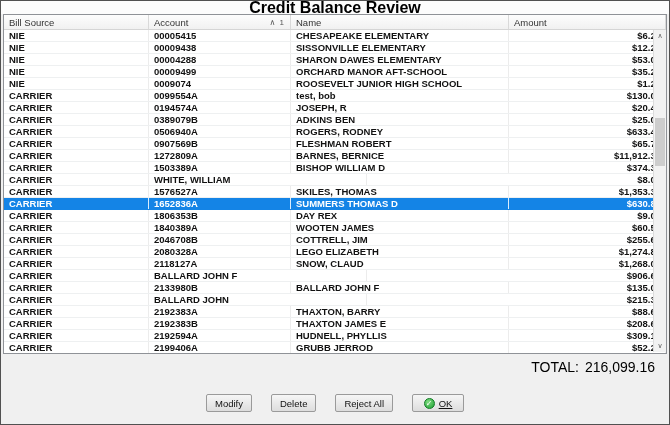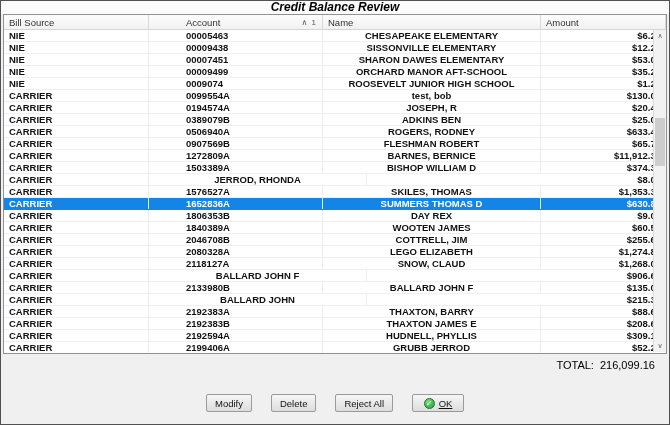--- a/index.html
+++ b/index.html
@@ -1,38 +1,38 @@
 <!DOCTYPE html>
 <html><head>
 <meta charset="utf-8">
 <style>
   html,body{margin:0;padding:0;background:#d8d8d8;font-family:"Liberation Sans","DejaVu Sans",sans-serif;}
   .window{position:relative;width:668px;height:423px;margin:0;background:#f0f0f0;border:1px solid #515151;overflow:hidden;}
   .titlebar{position:absolute;left:0;top:0;right:0;height:13px;background:#fcfcfc;display:flex;align-items:center;justify-content:center;}
-  .titlebar .title{font-size:12px;font-weight:bold;color:#000;line-height:13px;font-style:italic;}
+  .titlebar .title{font-size:16px;font-weight:bold;color:#000;line-height:13px;}
   .table-wrap{position:absolute;left:2px;right:2px;top:13px;height:340px;background:#fff;border:1px solid #8f9297;box-sizing:border-box;display:flex;flex-direction:column;}
   .header-row{display:flex;height:15px;flex:0 0 15px;background:linear-gradient(#fdfdfd,#f1f1f1);border-bottom:1px solid #d5d5d5;box-sizing:border-box;}
   .hcell{display:flex;align-items:center;box-sizing:border-box;padding:0 5px;font-size:9.5px;color:#333;border-right:1px solid #d9d9d9;overflow:hidden;white-space:nowrap;}
   .hcell .sort{margin-left:auto;font-size:8px;color:#555;letter-spacing:1px;}
   .c-bill{width:145px;flex:0 0 145px;}
-  .c-account{width:142px;flex:0 0 142px;margin-left:32px;}
-  .c-name{width:218px;flex:0 0 218px;text-align:center;}
+  .c-account{width:142px;flex:0 0 142px;}
+  .c-name{width:218px;flex:0 0 218px;}
   .c-amount{flex:1 1 auto;}
   .rows{flex:1 1 auto;overflow:hidden;background:#fff;font-weight:bold;}
   .trow{display:flex;height:12px;box-sizing:border-box;border-bottom:1px solid #eef0f1;cursor:default;}
   .tcell{box-sizing:border-box;padding:0 5px;font-size:9.5px;line-height:11px;color:#111;white-space:nowrap;overflow:hidden;border-right:1px solid #ececec;}
   .tcell.amount{text-align:right;padding-right:4px;}
   .trow.selected{background:#1484e6;border-bottom-color:#1484e6;}
   .trow.selected .tcell{color:#fff;border-right-color:rgba(255,255,255,0.85);}
   .scrollbar{position:absolute;top:15px;bottom:1px;right:0;width:13px;background:#f2f2f2;border-left:1px solid #dcdcdc;box-sizing:border-box;}
   .sb-btn{position:absolute;left:0;width:12px;height:12px;display:flex;align-items:center;justify-content:center;font-size:7px;color:#5a5a5a;background:#f2f2f2;}
   .sb-up{top:0;}
   .sb-down{bottom:0;}
   .sb-thumb{position:absolute;left:1px;width:10px;top:88px;height:48px;background:#cdcdcd;}
-  .summary{position:absolute;right:14px;top:358px;font-size:11px;color:#000;}
+  .summary{position:absolute;right:14px;top:358px;font-size:14px;color:#000;}
   .summary .tlabel{margin-right:6px;}
   .btn-row{position:absolute;left:0;right:0;top:393px;display:flex;justify-content:center;align-items:center;gap:19px;}
   .btn{height:18px;min-width:44px;padding:0 8px;background:linear-gradient(#f6f6f6,#dddddd);border:1px solid #9a9a9a;border-radius:2px;font-size:9.5px;color:#111;display:flex;align-items:center;justify-content:center;box-sizing:border-box;cursor:default;}
   .btn.ok{min-width:52px;gap:4px;}
   .ok-glyph{display:inline-flex;width:11px;height:11px;border-radius:50%;background:radial-gradient(circle at 35% 30%,#7fdc7f,#1ea035);border:1px solid #0e7a22;color:#fff;font-size:8px;line-height:11px;align-items:center;justify-content:center;box-sizing:border-box;}
   .ok-label{text-decoration:underline;}
 </style>
 </head>
 <body>
 
@@ -55,33 +55,33 @@
         <span>Name</span>
       </div>
       <div class="hcell c-amount">
         <span>Amount</span>
       </div>
     </div>
 
     <div class="rows">
         <div class="trow">
     <div class="tcell c-bill">NIE</div>
-    <div class="tcell c-account">00005463</div>
+    <div class="tcell c-account">00005415</div>
     <div class="tcell c-name">CHESAPEAKE ELEMENTARY</div>
     <div class="tcell c-amount amount">$6.25</div>
   </div>
         <div class="trow">
     <div class="tcell c-bill">NIE</div>
     <div class="tcell c-account">00009438</div>
     <div class="tcell c-name">SISSONVILLE ELEMENTARY</div>
     <div class="tcell c-amount amount">$12.25</div>
   </div>
         <div class="trow">
     <div class="tcell c-bill">NIE</div>
-    <div class="tcell c-account">00007451</div>
+    <div class="tcell c-account">00004288</div>
     <div class="tcell c-name">SHARON DAWES ELEMENTARY</div>
     <div class="tcell c-amount amount">$53.00</div>
   </div>
         <div class="trow">
     <div class="tcell c-bill">NIE</div>
     <div class="tcell c-account">00009499</div>
     <div class="tcell c-name">ORCHARD MANOR AFT-SCHOOL</div>
     <div class="tcell c-amount amount">$35.20</div>
   </div>
         <div class="trow">
@@ -127,21 +127,21 @@
     <div class="tcell c-amount amount">$11,912.34</div>
   </div>
         <div class="trow">
     <div class="tcell c-bill">CARRIER</div>
     <div class="tcell c-account">1503389A</div>
     <div class="tcell c-name">BISHOP WILLIAM D</div>
     <div class="tcell c-amount amount">$374.31</div>
   </div>
         <div class="trow">
     <div class="tcell c-bill">CARRIER</div>
-    <div class="tcell c-name">JERROD, RHONDA</div>
+    <div class="tcell c-name">WHITE, WILLIAM</div>
     <div class="tcell c-amount amount">$8.05</div>
   </div>
         <div class="trow">
     <div class="tcell c-bill">CARRIER</div>
     <div class="tcell c-account">1576527A</div>
     <div class="tcell c-name">SKILES, THOMAS</div>
     <div class="tcell c-amount amount">$1,353.33</div>
   </div>
         <div class="trow selected">
     <div class="tcell c-bill">CARRIER</div>

